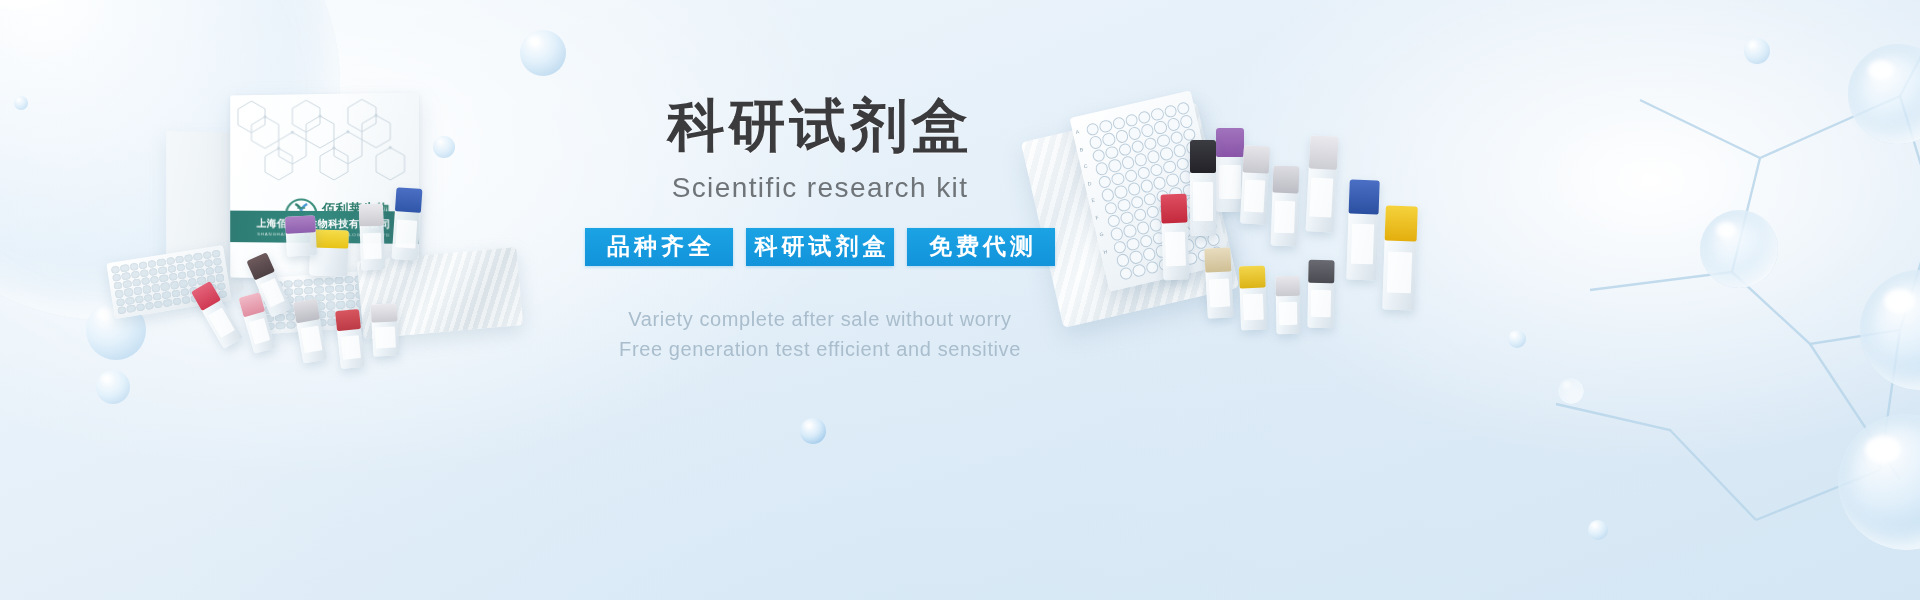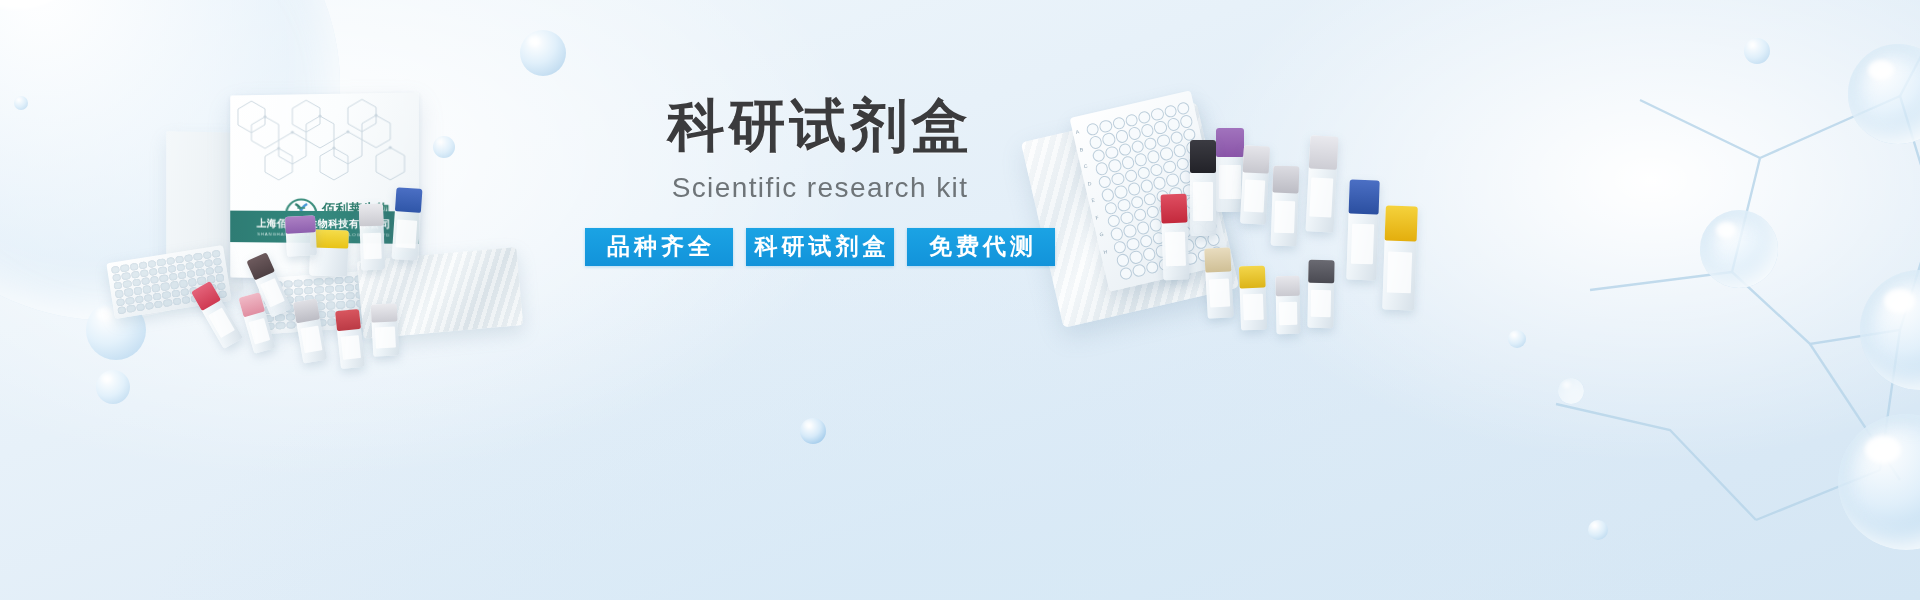--- a/index.html
+++ b/index.html
@@ -614,15 +614,19 @@
   <div class="center">
     <h1 class="title">科研试剂盒</h1>
     <div class="subtitle">Scientific research kit</div>
 
     <div class="badges">
       <div class="badge">品种齐全</div>
       <div class="badge">科研试剂盒</div>
       <div class="badge">免费代测</div>
     </div>
 
+    <div class="tagline">
+      <div class="ln">Variety complete after sale without worry</div>
+      <div class="ln">Free generation test efficient and sensitive</div>
+    </div>
   </div>
 
 </div>
 
 </body></html>

